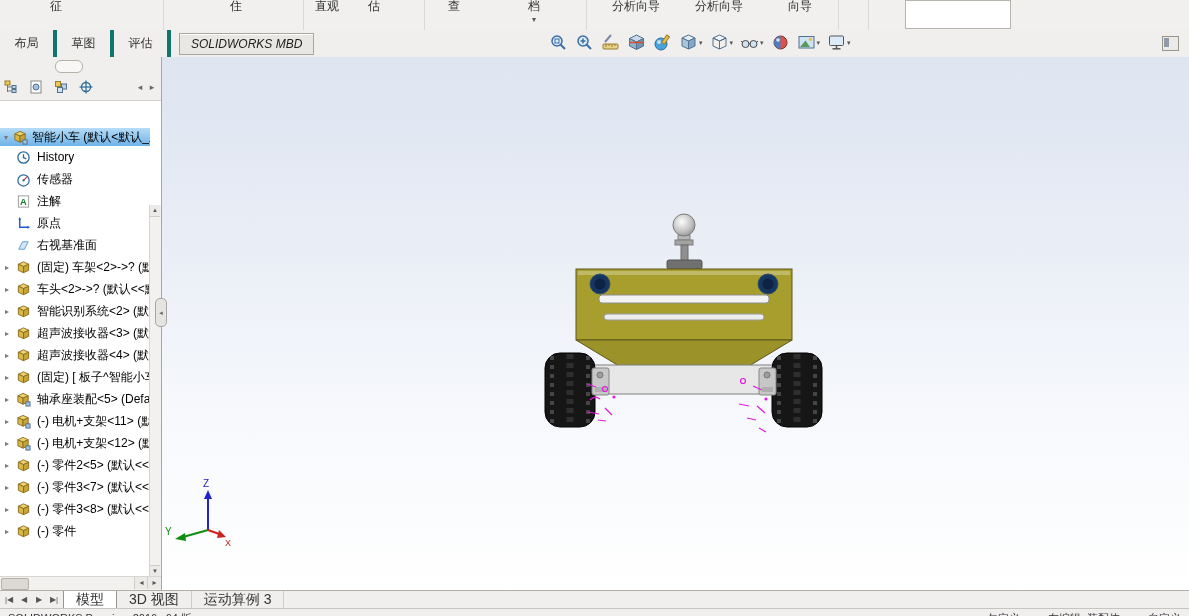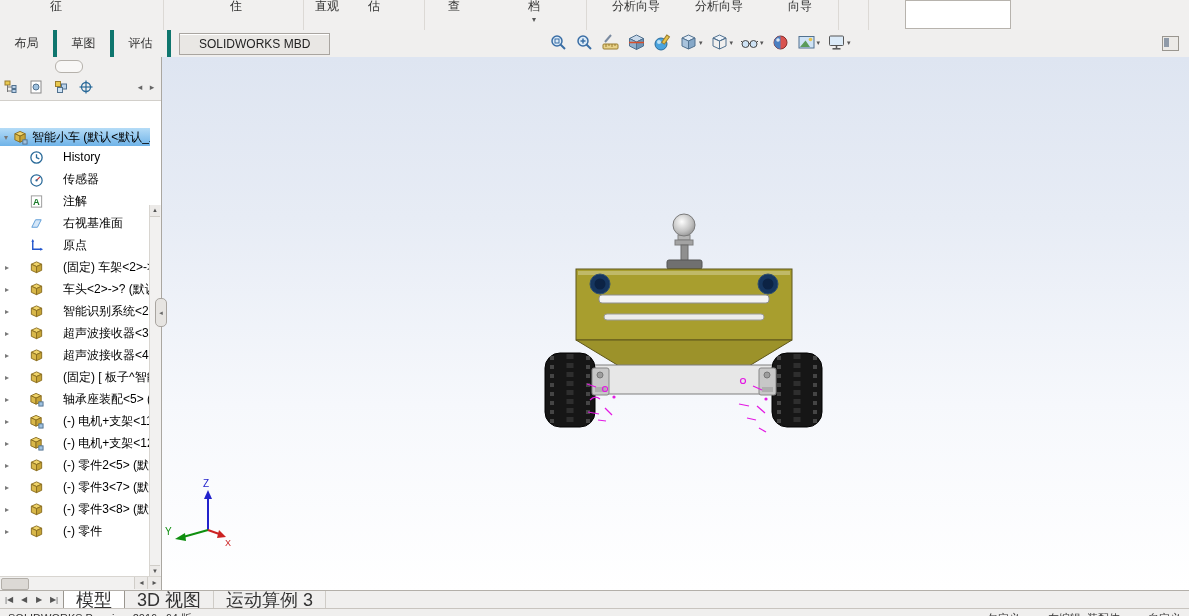--- a/index.html
+++ b/index.html
@@ -10,41 +10,41 @@
   .ribbon{position:absolute;left:0;top:0;right:0;height:30px;background:#f1f0ef;border-bottom:1px solid #d9d6d2;}
   .rb-label{position:absolute;top:-2px;font-size:12px;color:#333;white-space:nowrap;}
   .rb-caret{position:absolute;left:4px;top:17px;font-size:8px;color:#555;}
   .rb-sep{position:absolute;top:0;bottom:0;width:1px;background:#dcd9d5;}
   .rb-box{position:absolute;left:905px;top:0;width:104px;height:27px;background:#fff;border:1px solid #b7b3ad;}
 
   
   .tabbar{position:absolute;top:30px;left:0;right:0;height:27px;background:#f0efee;border-bottom:1px solid #c7c3be;display:flex;align-items:center;}
   .cmd-tabs{display:flex;height:100%;}
   .cmd-tab{width:53px;display:flex;align-items:center;justify-content:center;border-right:4px solid #0f766e;color:#333;}
-  .mbd-tab{margin-left:8px;padding:3px 19px;border:1px solid #a9a5a0;background:#e9e7e4;box-shadow:inset 0 1px 0 #fff;color:#222;}
+  .mbd-tab{margin-left:8px;padding:3px 11px;border:1px solid #a9a5a0;background:#e9e7e4;box-shadow:inset 0 1px 0 #fff;color:#222;font-style:italic;}
   .hud{position:absolute;left:548px;top:2px;display:flex;align-items:center;gap:5px;}
   .hud-btn{display:flex;align-items:center;padding:1px 1px;border-radius:2px;}
   .hud-btn svg{width:19px;height:19px;display:block;}
   .hud-caret{font-size:7px;color:#555;margin-left:1px;}
   .taskpane-toggle{position:absolute;right:10px;top:6px;width:15px;height:13px;border:1px solid #9a968f;background:#eceae7;}
   .taskpane-toggle .tp-inner{position:absolute;left:1px;top:1px;width:5px;height:9px;background:#8f9aa8;}
 
   
   .left-panel{position:absolute;left:0;top:57px;width:161px;bottom:26px;background:#fff;border-right:1px solid #aaa7a1;}
   .p-strip{height:17px;background:#f0efee;position:relative;}
   .p-pill{position:absolute;left:55px;top:3px;width:26px;height:11px;border:1px solid #b5b1ab;border-radius:6px;background:#f8f7f6;}
   .p-toolbar{height:26px;background:#f0efee;border-bottom:1px solid #d2cfca;display:flex;align-items:center;padding:0 3px;}
   .pt-icons{display:flex;gap:9px;align-items:center;}
   .pt-btn svg{width:16px;height:16px;display:block;}
   .pt-spacer{flex:1;}
   .pt-arrow{width:12px;height:16px;font-size:9px;color:#666;text-align:center;line-height:16px;}
   .tree{position:absolute;top:71px;left:0;right:11px;bottom:13px;overflow:hidden;background:#fff;}
   .tree-root{height:18px;display:flex;align-items:center;gap:3px;padding-left:2px;
              background:linear-gradient(#b5dcf7,var(--selection,#6fb3e8));}
-  .titem{height:22px;display:flex;align-items:center;gap:18px;padding-left:3px;white-space:nowrap;}
+  .titem{height:22px;display:flex;align-items:center;gap:5px;padding-left:3px;white-space:nowrap;}
   .tarrow{width:8px;font-size:8px;color:#777;flex:0 0 8px;text-align:center;}
   .ticon{flex:0 0 16px;}
   .ticon svg{width:15px;height:15px;display:block;}
   .tlabel{font-size:12px;color:#000;white-space:nowrap;}
   .vscroll{position:absolute;right:0;top:148px;width:11px;bottom:13px;background:#f2f1f0;border-left:1px solid #d8d5d0;}
   .vs-btn{position:absolute;left:0;width:10px;height:11px;font-size:6px;color:#555;text-align:center;line-height:11px;background:#eceae8;border-bottom:1px solid #d0cdc8;}
   .vs-up{top:0;}
   .vs-down{bottom:0;border-top:1px solid #d0cdc8;border-bottom:none;}
   .hscroll{position:absolute;left:0;right:0;bottom:0;height:13px;background:#f2f1f0;border-top:1px solid #d8d5d0;}
   .hthumb{position:absolute;left:1px;top:1px;width:26px;height:10px;background:#dcd9d5;border:1px solid #b3afa9;border-radius:2px;}
@@ -56,21 +56,21 @@
 
   
   .viewport{position:absolute;left:162px;top:57px;right:0;bottom:26px;overflow:hidden;
             background:linear-gradient(180deg,#dee5f1 0%,#e7ecf5 30%,#f6f8fc 65%,#ffffff 100%);}
   .scene{position:absolute;left:0;top:0;}
 
   
   .doctabs{position:absolute;left:0;right:0;top:590px;height:18px;background:#f0efee;border-top:1px solid #b3afa9;display:flex;align-items:stretch;}
   .tabnav{display:flex;align-items:center;padding:0 2px;gap:1px;}
   .tabnav-btn{min-width:12px;height:14px;font-size:8px;line-height:14px;text-align:center;color:#555;padding:0 1px;}
-  .dtab{padding:0 12px;display:flex;align-items:center;font-size:18px;color:#333;border-right:1px solid #cfccc7;}
+  .dtab{padding:0 12px;display:flex;align-items:center;font-size:14px;color:#333;border-right:1px solid #cfccc7;}
   .dtab.active{background:#fff;border-left:1px solid #9a968f;border-right:1px solid #9a968f;}
 
   
   .statusbar{position:absolute;left:0;right:0;top:608px;height:22px;background:#f0efee;border-top:1px solid #c8c4bf;
              display:flex;align-items:flex-start;font-size:11px;color:#333;padding:2px 8px;box-sizing:border-box;}
   .status-left{white-space:nowrap;}
   .status-right{margin-left:auto;display:flex;gap:28px;white-space:nowrap;}
 </style>
 </head>
 <body>
@@ -297,35 +297,35 @@
                 <rect x="2.5" y="2" width="11" height="12" fill="#fff" stroke="#999"></rect>
                 <text x="8" y="12" font-size="10" text-anchor="middle" fill="#1a7a2a" font-weight="bold">A</text>
               </svg>
             </span>
             <span class="tlabel">注解</span>
           </div>
           <div class="titem">
             <span class="tarrow"></span>
             <span class="ticon">
               <svg viewBox="0 0 16 16">
-                <polygon points="3,12 7,4 13,4 9,12" fill="rgba(160,200,240,0.45)" stroke="#5b9bd5"></polygon>
-              </svg>
-            </span>
-            <span class="tlabel">右视基准面</span>
-          </div>
-          <div class="titem">
-            <span class="tarrow"></span>
-            <span class="ticon">
-              <svg viewBox="0 0 16 16">
                 <path d="M4,3 L4,12 L13,12" stroke="#2255cc" stroke-width="1.5" fill="none"></path>
                 <polygon points="4,1 2.5,4 5.5,4" fill="#2255cc"></polygon>
                 <polygon points="15,12 12,10.5 12,13.5" fill="#2255cc"></polygon>
               </svg>
             </span>
             <span class="tlabel">原点</span>
+          </div>
+          <div class="titem">
+            <span class="tarrow"></span>
+            <span class="ticon">
+              <svg viewBox="0 0 16 16">
+                <polygon points="3,12 7,4 13,4 9,12" fill="rgba(160,200,240,0.45)" stroke="#5b9bd5"></polygon>
+              </svg>
+            </span>
+            <span class="tlabel">右视基准面</span>
           </div>
           <div class="titem">
             <span class="tarrow">▸</span>
             <span class="ticon">
               <svg viewBox="0 0 16 16">
                 <polygon points="8,2 13.5,4.5 8,7 2.5,4.5" fill="#f0d46a" stroke="#8a6d1f"></polygon>
                 <polygon points="2.5,4.5 8,7 8,13.5 2.5,11" fill="#d9b84a" stroke="#8a6d1f"></polygon>
                 <polygon points="13.5,4.5 8,7 8,13.5 13.5,11" fill="#c6a436" stroke="#8a6d1f"></polygon>
               </svg>
             </span>

